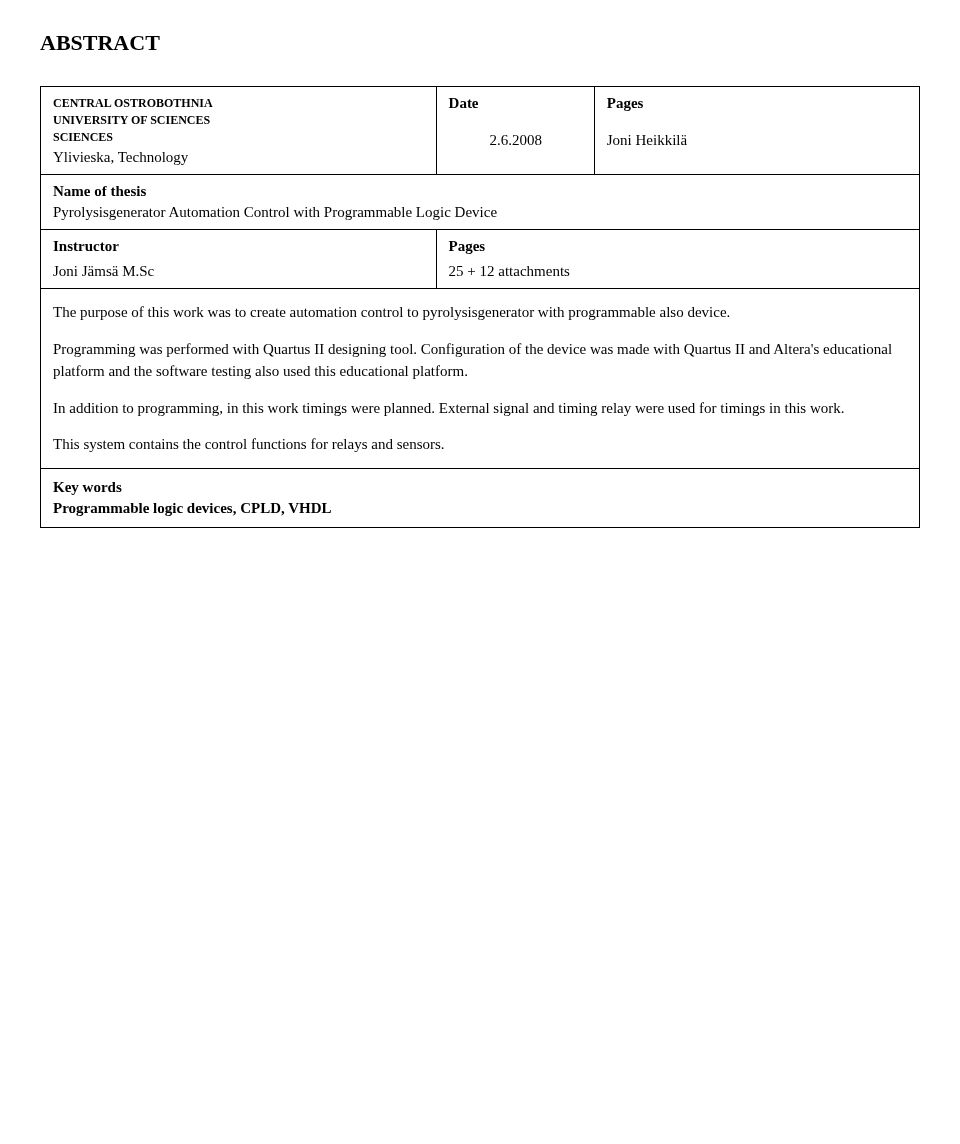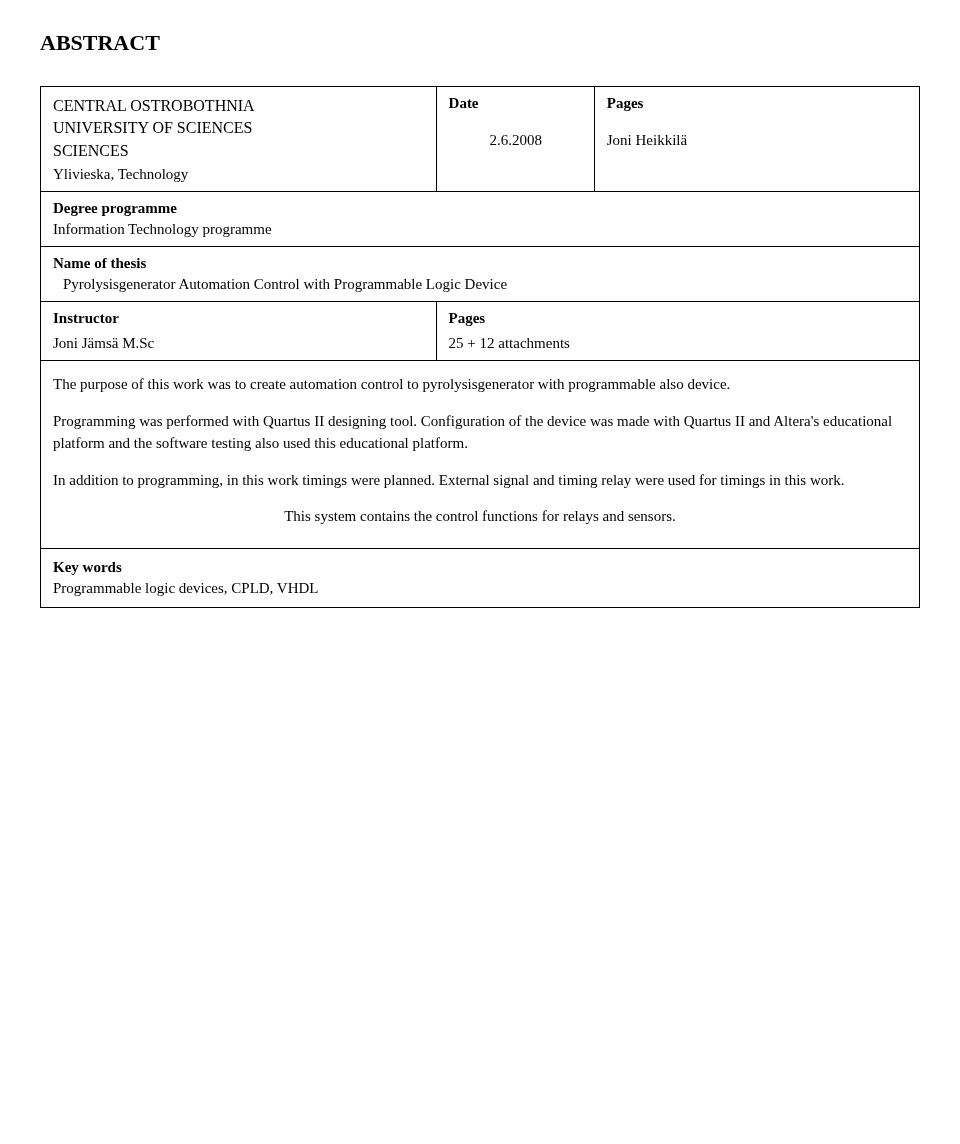--- a/index.html
+++ b/index.html
@@ -45,22 +45,22 @@
       font-size: 15px;
     }
 
     .university-cell {
       width: 45%;
       vertical-align: top;
       padding: 10px 12px;
     }
 
     .university-name {
-      font-weight: normal;
-      font-size: 16px;
+      font-weight: bold;
+      font-size: 12px;
       line-height: 1.4;
     }
 
     .date-cell {
       width: 18%;
       vertical-align: top;
       padding: 10px 12px;
     }
 
     .author-cell {
@@ -92,22 +92,21 @@
       vertical-align: top;
     }
 
     .abstract-text p {
       margin-bottom: 14px;
       line-height: 1.5;
       font-size: 15px;
     }
 
     .abstract-text p:last-child {
-      margin-bottom: 8px;
-      text-align: center;
+      margin-bottom: 0;
     }
 
     .keywords-row td {
       padding: 10px 12px;
       vertical-align: top;
     }
   </style>
 </head>
 <body>
 
@@ -128,31 +127,25 @@
     <td class="date-cell">
       <div class="cell-label">Date</div>
       <div style="margin-top: 20px; margin-left: 41px;" class="cell-value">2.6.2008</div>
     </td>
     <td class="author-cell">
       <div class="cell-label">Pages</div>
       <div style="margin-top: 20px;" class="cell-value">Joni Heikkilä</div>
     </td>
   </tr>
 
-  <tr class="degree-programme-row">
-    <td colspan="3">
-      <div class="cell-label">Degree programme</div>
-      <div class="cell-value" style="margin-top: 4px;">Information Technology programme</div>
-    </td>
-  </tr>
 
   <tr class="name-of-thesis-row">
     <td colspan="3">
       <div class="cell-label">Name of thesis</div>
-      <div class="cell-value" style="margin-top: 4px; margin-left: 10px;">Pyrolysisgenerator Automation Control with Programmable Logic Device</div>
+      <div class="cell-value" style="margin-top: 4px;">Pyrolysisgenerator Automation Control with Programmable Logic Device</div>
     </td>
   </tr>
 
   <tr class="instructor-pages-row">
     <td style="width:45%;">
       <div class="cell-label">Instructor</div>
       <div class="cell-value" style="margin-top: 8px;">Joni Jämsä M.Sc</div>
     </td>
     <td colspan="2">
       <div class="cell-label">Pages</div>
@@ -168,17 +161,17 @@
         <p>Programming was performed with Quartus II designing tool. Configuration of the device was made with Quartus II and Altera's educational platform and the software testing also used this educational platform.</p>
         <p>In addition to programming, in this work timings were planned. External signal and timing relay were used for timings in this work.</p>
         <p>This system contains the control functions for relays and sensors.</p>
       </div>
     </td>
   </tr>
 
   <tr class="keywords-row">
     <td colspan="3">
       <div class="cell-label">Key words</div>
-      <div class="cell-value" style="margin-top: 4px;">Programmable logic devices, CPLD, VHDL</div>
+      <div class="cell-value" style="margin-top: 4px; font-weight: bold;">Programmable logic devices, CPLD, VHDL</div>
     </td>
   </tr>
 </tbody>
   </table>
 
 </body></html>

